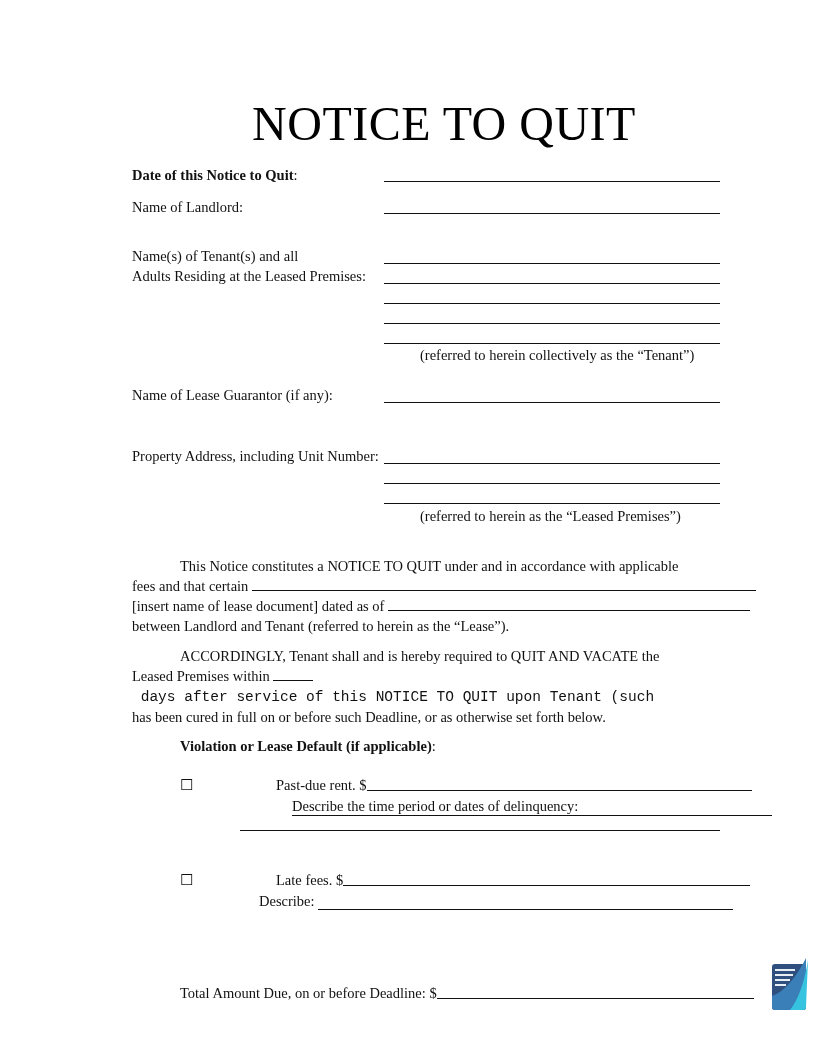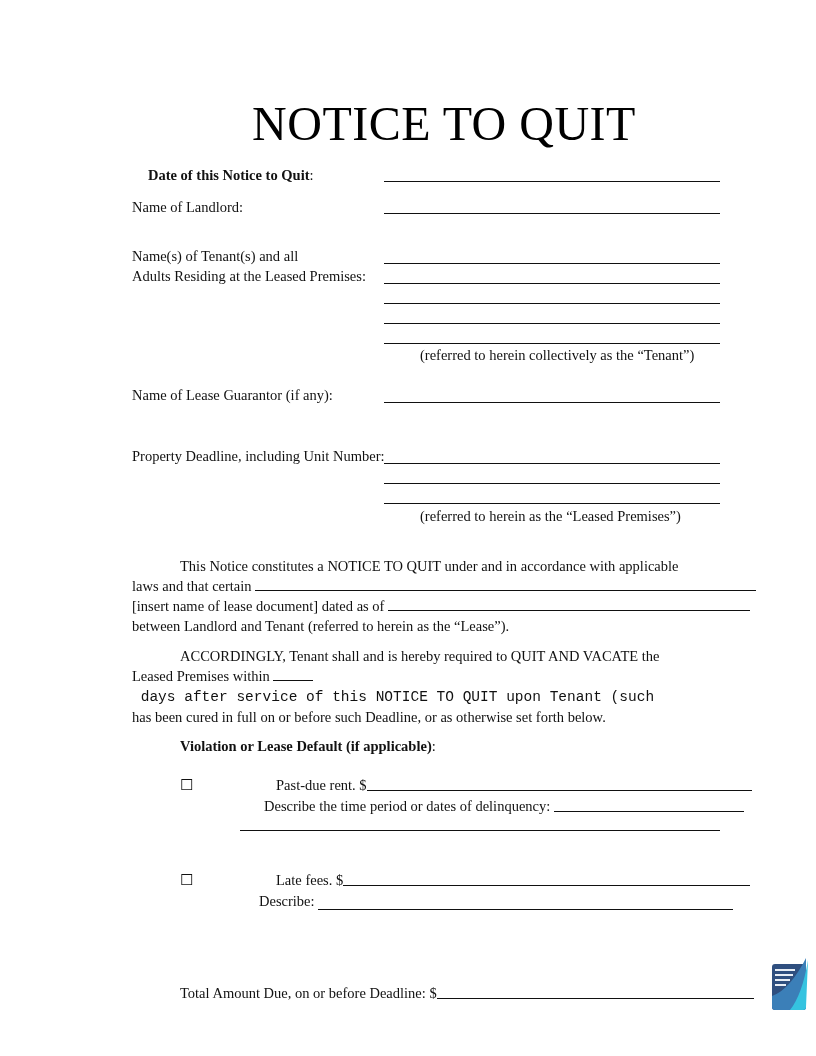--- a/index.html
+++ b/index.html
@@ -15,48 +15,48 @@
   .para { left:96px; width:624px; font-size:14.5px; line-height:20px; }
   .indent { display:inline-block; width:48px; }
   .chk { font-size:15px; line-height:18px; }
   .logo { left:734px; top:956px; width:40px; height:56px; }
 </style>
 </head>
 <body>
 
 <div class="abs title">NOTICE TO QUIT</div>
 
-<div class="abs lbl" style="left:96px;top:166px;margin-left:16px;"><span class="bold">Date of this Notice to Quit</span><span>:</span></div>
+<div class="abs lbl" style="left:96px;top:166px;"><span class="bold">Date of this Notice to Quit</span><span>:</span></div>
 <div class="line" style="left:384px;top:181px;width:336px;"></div>
 
 <div class="abs lbl" style="left:96px;top:198px;">Name of Landlord:</div>
 <div class="line" style="left:384px;top:213px;width:336px;"></div>
 
 <div class="abs lbl" style="left:96px;top:247px;">Name(s) of Tenant(s) and all</div>
 <div class="abs lbl" style="left:96px;top:267px;">Adults Residing at the Leased Premises:</div>
 <div class="line" style="left:384px;top:263px;width:336px;"></div>
 <div class="line" style="left:384px;top:283px;width:336px;"></div>
 <div class="line" style="left:384px;top:303px;width:336px;"></div>
 <div class="line" style="left:384px;top:323px;width:336px;"></div>
 <div class="line" style="left:384px;top:343px;width:336px;"></div>
 <div class="abs lbl" style="left:384px;top:346px;"><span>(referred to herein collectively as the “</span><span class="u">Tenant</span><span>”)</span></div>
 
 <div class="abs lbl" style="left:96px;top:386px;">Name of Lease Guarantor (if any):</div>
 <div class="line" style="left:384px;top:402px;width:336px;"></div>
 
-<div class="abs lbl" style="left:96px;top:447px;">Property Deadline, including Unit Number:</div>
+<div class="abs lbl" style="left:96px;top:447px;">Property Address, including Unit Number:</div>
 <div class="line" style="left:384px;top:463px;width:336px;"></div>
 <div class="line" style="left:384px;top:483px;width:336px;"></div>
 <div class="line" style="left:384px;top:503px;width:336px;"></div>
 <div class="abs lbl" style="left:384px;top:507px;text-align:center;"><span>(referred to herein as the “</span><span class="u">Leased Premises</span><span>”)</span></div>
 
 <div class="abs para" style="top:556px;">
   <div><span class="indent"></span><span>This Notice constitutes a </span><span class="u">NOTICE TO QUIT</span><span> under and in accordance with applicable</span></div>
   <div style="display:flex;">
-      <span style="white-space:pre;">laws and that certain </span>
+      <span style="white-space:pre;">fees and that certain </span>
       <span class="fill" style="flex:1;"></span>
     </div>
   <div style="display:flex;">
       <span style="white-space:pre;">[insert name of lease document] dated as of </span>
       <span class="fill" style="flex:1;margin-right:6px;"></span>
     </div>
   <div><span>between Landlord and Tenant (referred to herein as the “</span><span class="u">Lease</span><span>”).</span></div>
 </div>
 
 <div class="abs para" style="top:646px;">
@@ -65,21 +65,21 @@
   <div><span>has been cured in full on or before such Deadline, or as otherwise set forth below.</span></div>
 </div>
 
 <div class="abs lbl" style="left:144px;top:737px;"><span class="bold u">Violation or Lease Default (if applicable)</span><span>:</span></div>
 
 <div class="abs chk" style="left:144px;top:776px;">☐</div>
 <div class="abs lbl" style="left:240px;top:776px;width:476px;display:flex;">
     <span style="white-space:pre;">Past-due rent. $</span>
     <span class="fill" style="flex:1;"></span>
   </div>
-<div class="abs lbl" style="left:228px;top:797px;width:480px;display:flex;">
+<div class="abs lbl" style="left:256px;top:797px;width:480px;display:flex;flex-direction:column;">
     <span style="white-space:pre;">Describe the time period or dates of delinquency: </span>
     <span class="fill" style="flex:1;"></span>
   </div>
 <div class="line" style="left:240px;top:830px;width:480px;"></div>
 
 <div class="abs chk" style="left:144px;top:871px;">☐</div>
 <div class="abs lbl" style="left:240px;top:871px;width:474px;display:flex;">
     <span style="white-space:pre;">Late fees. $</span>
     <span class="fill" style="flex:1;"></span>
   </div>

